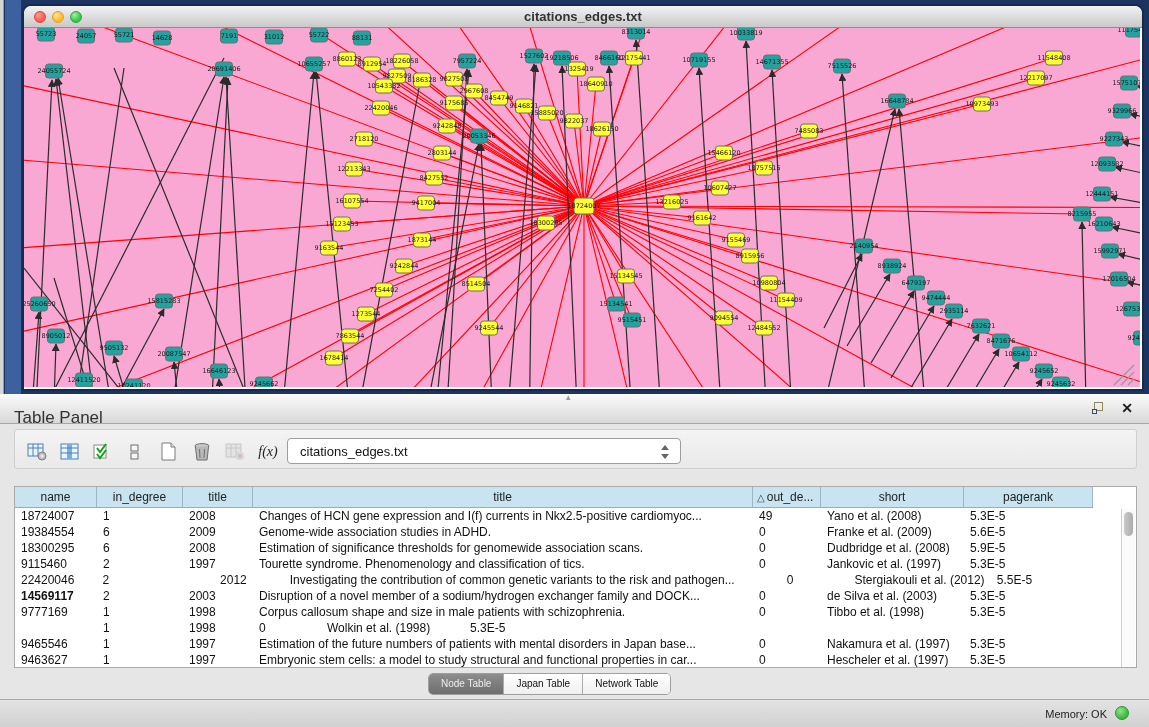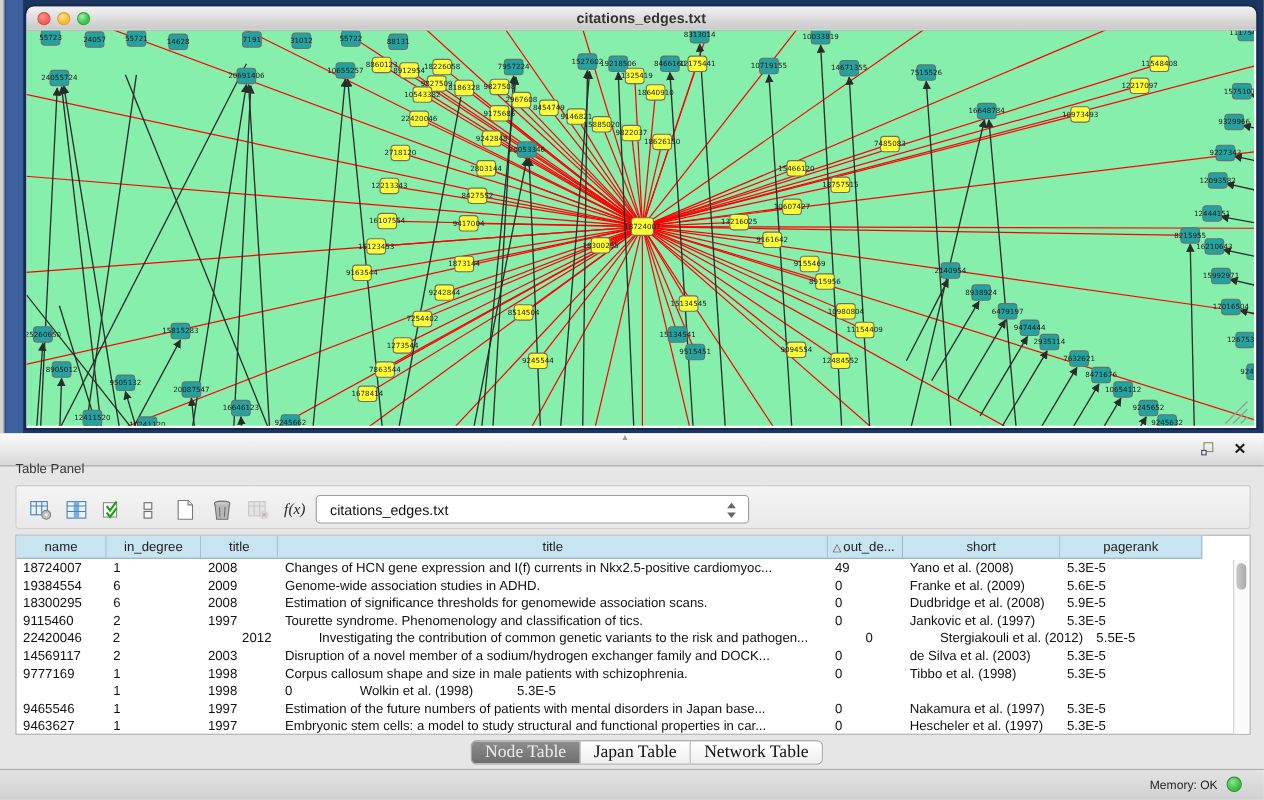--- a/index.html
+++ b/index.html
@@ -12,34 +12,34 @@
   #left-band { position:absolute; left:5px; top:0; width:16px; height:394px; background:#3D619F; }
   #net-window { position:absolute; left:24px; top:6px; width:1118px; height:383px;
                 border-radius:7px 7px 0 0; background:#fff; box-shadow:0 0 0 2px #142a4e; overflow:hidden; }
   #titlebar { position:relative; height:22px; background:linear-gradient(#F2F2F2,#c9c9c9);
               border-bottom:1px solid #8e8e8e; border-radius:7px 7px 0 0; }
   .tl { position:absolute; top:5px; width:12px; height:12px; border-radius:50%; }
   #tl-close { left:10px;  background:radial-gradient(circle at 35% 30%, #ff9a92,#f95e57 60%); border:1px solid #d94640; }
   #tl-min   { left:28px;  background:radial-gradient(circle at 35% 30%, #ffe29a,#fcbb2f 60%); border:1px solid #df9f23; }
   #tl-zoom  { left:46px;  background:radial-gradient(circle at 35% 30%, #a9f0a2,#36c94f 60%); border:1px solid #27a83b; }
   #win-title { text-align:center; font-size:13px; font-weight:bold; color:#333; line-height:21px; }
-  #net-canvas { position:relative; width:1116px; height:359px; background:#86efac;text-decoration:underline; }
+  #net-canvas { position:relative; width:1116px; height:359px; background:#f9a8d4;text-decoration:underline; }
   #net-canvas svg { display:block; }
 
   
   #table-panel { position:absolute; left:0; top:394px; width:1149px; height:333px; background:#E6E6E6; }
   #panel-header { position:relative; height:30px; background:linear-gradient(#FBFBFB,#D8D8D8); border-bottom:1px solid #a6a6a6; }
-  #panel-title { position:absolute; left:14px; top:25px; font-size:12px; color:#333; }
+  #panel-title { position:absolute; left:14px; top:14px; font-size:17px; color:#333; }
   #splitter-nub { position:absolute; left:566px; top:-2px; font-size:9px; color:#9a9a9a; }
   #float-icon { position:absolute; right:44px; top:8px; width:13px; height:13px; }
   #float-icon .sq1 { position:absolute; left:2px; top:0; width:9px; height:9px; border:1px solid #8a8a5a; }
   #float-icon .sq2 { position:absolute; left:0; top:7px; width:5px; height:5px; border:1px solid #3c4a6e; background:#e9e9e9; }
   #close-icon { position:absolute; right:16px; top:6px; font-size:14px; font-weight:bold; color:#1a1a1a; line-height:16px; }
 
-  #toolbar-well { position:absolute; left:14px; top:47px; width:1123px; height:40px;
+  #toolbar-well { position:absolute; left:14px; top:35px; width:1123px; height:40px;
                   background:linear-gradient(#F4F4F4,#E9E9E9); border:1px solid #cfcfcf; border-radius:3px; }
   .tool-btn { position:absolute; top:8px; width:28px; height:28px; background:none; border:none; }
   .tool-btn svg { display:block; margin:auto; }
   #fx-btn { font-size:14px; font-style:italic; font-family:"Liberation Serif", serif; color:#222; }
   #table-combo { position:absolute; left:272px; top:8px; width:394px; height:26px; background:#fff;
                  border:1px solid #9d9d9d; border-radius:4px; font-size:13px; color:#111; }
   #combo-value { position:absolute; left:12px; top:5px; }
   #combo-stepper { position:absolute; right:10px; top:4px; width:9px; height:18px; }
   #combo-stepper .up { position:absolute; left:0; top:2px; width:0; height:0; border-left:4px solid transparent; border-right:4px solid transparent; border-bottom:5px solid #666; }
   #combo-stepper .dn { position:absolute; left:0; bottom:2px; width:0; height:0; border-left:4px solid transparent; border-right:4px solid transparent; border-top:5px solid #666; }
@@ -50,21 +50,21 @@
            font-size:12px; color:#222; text-align:center; line-height:20px; overflow:hidden; white-space:nowrap; }
   .hcell.left { text-align:left; padding-left:4px; }
   .sort-glyph { font-size:10px; color:#445; margin-right:2px; }
   #grid-body { position:absolute; left:0; top:21px; width:1104px; height:160px; overflow:hidden; }
   .grow { display:flex; height:16px; }
   .gcell { font-size:12px; color:#111; line-height:16px; padding-left:6px; overflow:hidden; white-space:nowrap; }
   #grid-vscroll { position:absolute; right:1px; top:22px; width:14px; height:158px; background:#FAFAFA; border-left:1px solid #d0d0d0; }
   #grid-vthumb { position:absolute; left:2px; top:3px; width:9px; height:24px; background:linear-gradient(90deg,#c9c9c9,#ababab); border-radius:5px; }
 
   #tabs-bar { position:absolute; left:428px; top:279px; height:22px; display:flex; border:1px solid #9f9f9f; border-radius:5px; overflow:hidden; background:#fff; }
-  .seg { height:100%; font-size:16px; line-height:20px; text-align:center; color:#111; background:linear-gradient(#FFFFFF,#EFEFEF); border-right:1px solid #ababab; padding:0 12px;font-family:Liberation Serif, serif; }
+  .seg { height:100%; font-size:10px; line-height:20px; text-align:center; color:#111; background:linear-gradient(#FFFFFF,#EFEFEF); border-right:1px solid #ababab; padding:0 12px; }
   .seg:last-child { border-right:none; }
   .seg.selected { background:linear-gradient(#8d8d8d,#6e6e6e); color:#eee; }
 
   #status-bar { position:absolute; left:0; top:305px; width:1149px; height:39px;
                 background:linear-gradient(#E3E3E3,#CACACA); border-top:1px solid #ababab; }
   #memory-label { position:absolute; right:42px; top:8px; font-size:11px; color:#222; }
   #memory-dot { position:absolute; right:20px; top:6px; width:14px; height:14px; border-radius:50%;
                 background:radial-gradient(circle at 35% 30%, #8fe48f,#3dbb3d 65%); border:1px solid #2f8f33; }
 </style>
 </head>
@@ -798,21 +798,21 @@
         <div class="grow">
           <div class="gcell" style="width: 82px;">22420046</div>
           <div class="gcell" style="width: 86px;">2</div>
           <div class="gcell" style="width: 70px; margin-left: 32px;">2012</div>
           <div class="gcell" style="width: 500px;">Investigating the contribution of common genetic variants to the risk and pathogen...</div>
           <div class="gcell" style="width: 68px;">0</div>
           <div class="gcell" style="width: 143px;">Stergiakouli et al. (2012)</div>
           <div class="gcell" style="width: 129px;">5.5E-5</div>
         </div>
         <div class="grow">
-          <div class="gcell" style="width: 82px;">14569117</div>
+          <div class="gcell" style="width: 82px; font-weight: bold;">14569117</div>
           <div class="gcell" style="width: 86px;">2</div>
           <div class="gcell" style="width: 70px;">2003</div>
           <div class="gcell" style="width: 500px;">Disruption of a novel member of a sodium/hydrogen exchanger family and DOCK...</div>
           <div class="gcell" style="width: 68px;">0</div>
           <div class="gcell" style="width: 143px;">de Silva et al. (2003)</div>
           <div class="gcell" style="width: 129px;">5.3E-5</div>
         </div>
         <div class="grow">
           <div class="gcell" style="width: 82px;">9777169</div>
           <div class="gcell" style="width: 86px;">1</div>

